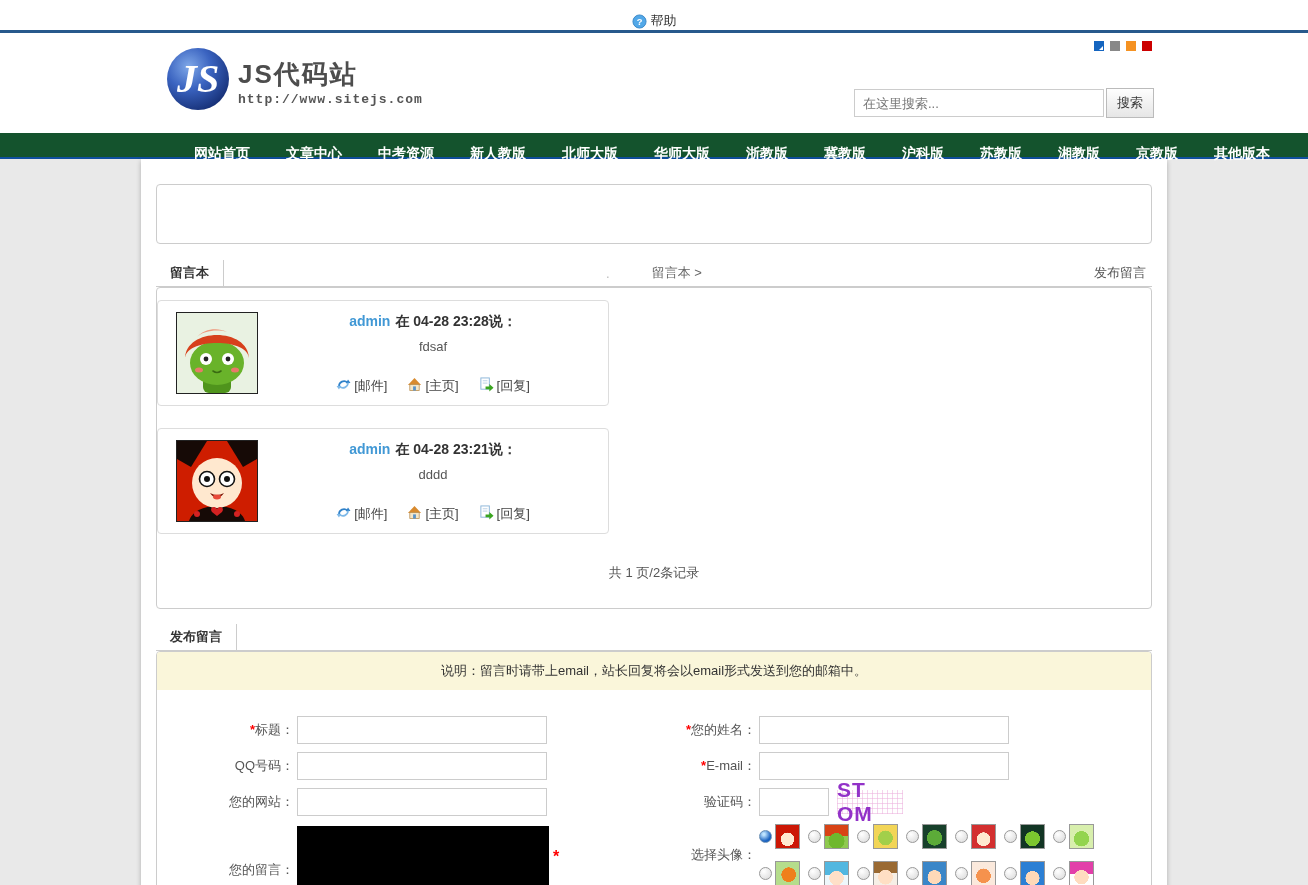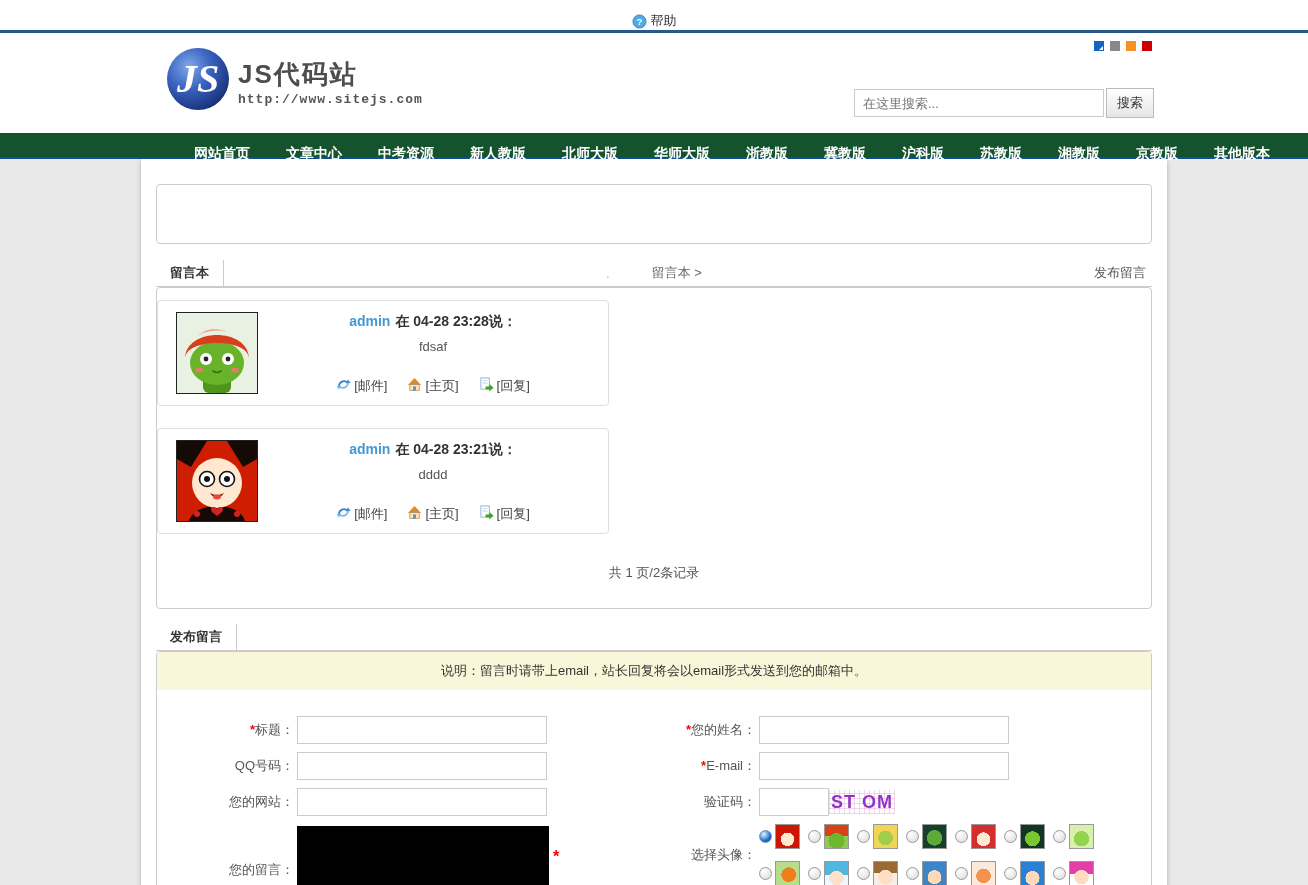--- a/index.html
+++ b/index.html
@@ -60,23 +60,23 @@
   .col-right { flex:1; }
   .frow { display:flex; align-items:center; margin-bottom:8px; }
   .frow.top { align-items:center; }
   .flabel { width:112px; text-align:right; font-size:13px; color:#555; flex-shrink:0; padding-right:3px; }
   .req { color:#f00; font-weight:bold; }
   .fin { width:250px; height:28px; border:1px solid #ccc; padding:0 6px; font-size:13px; outline:none; font-family:inherit; }
   .fin-captcha { width:70px; height:28px; border:1px solid #ccc; padding:0 6px; outline:none; font-family:inherit; }
   .fmsg { width:252px; height:88px; background:#000; border:1px solid #000; resize:both; outline:none; }
   .msg-req { margin-left:4px; align-self:flex-start; margin-top:22px; }
   .captcha-img {
-    width:66px; height:24px; margin-left:0;
+    width:66px; height:24px; margin-left:8px;
     display:flex; align-items:center; justify-content:center;
-    font-size:18px; font-weight:bold; color:#9232c8; letter-spacing:1px;
+    font-size:21px; font-weight:bold; color:#9232c8; letter-spacing:1px;
     background-image:
       repeating-linear-gradient(0deg, rgba(236,176,221,.55) 0 1px, transparent 1px 5px),
       repeating-linear-gradient(90deg, rgba(236,176,221,.55) 0 1px, transparent 1px 5px);
     background-color:#fff; cursor:pointer;
   }
   .avatar-rows { display:flex; flex-direction:column; gap:12px; }
   .arow { display:flex; align-items:center; }
   .acell { display:flex; align-items:center; margin-right:8px; }
   .radio { width:13px; height:13px; border-radius:50%; border:1px solid #999; background:radial-gradient(circle at 35% 30%, #fff, #d8d8d8); margin-right:3px; cursor:pointer; flex-shrink:0; }
   .radio.checked { background:radial-gradient(circle at 35% 30%, #bfe4ff 10%, #1a62c0 65%); border-color:#6a8fb5; }

